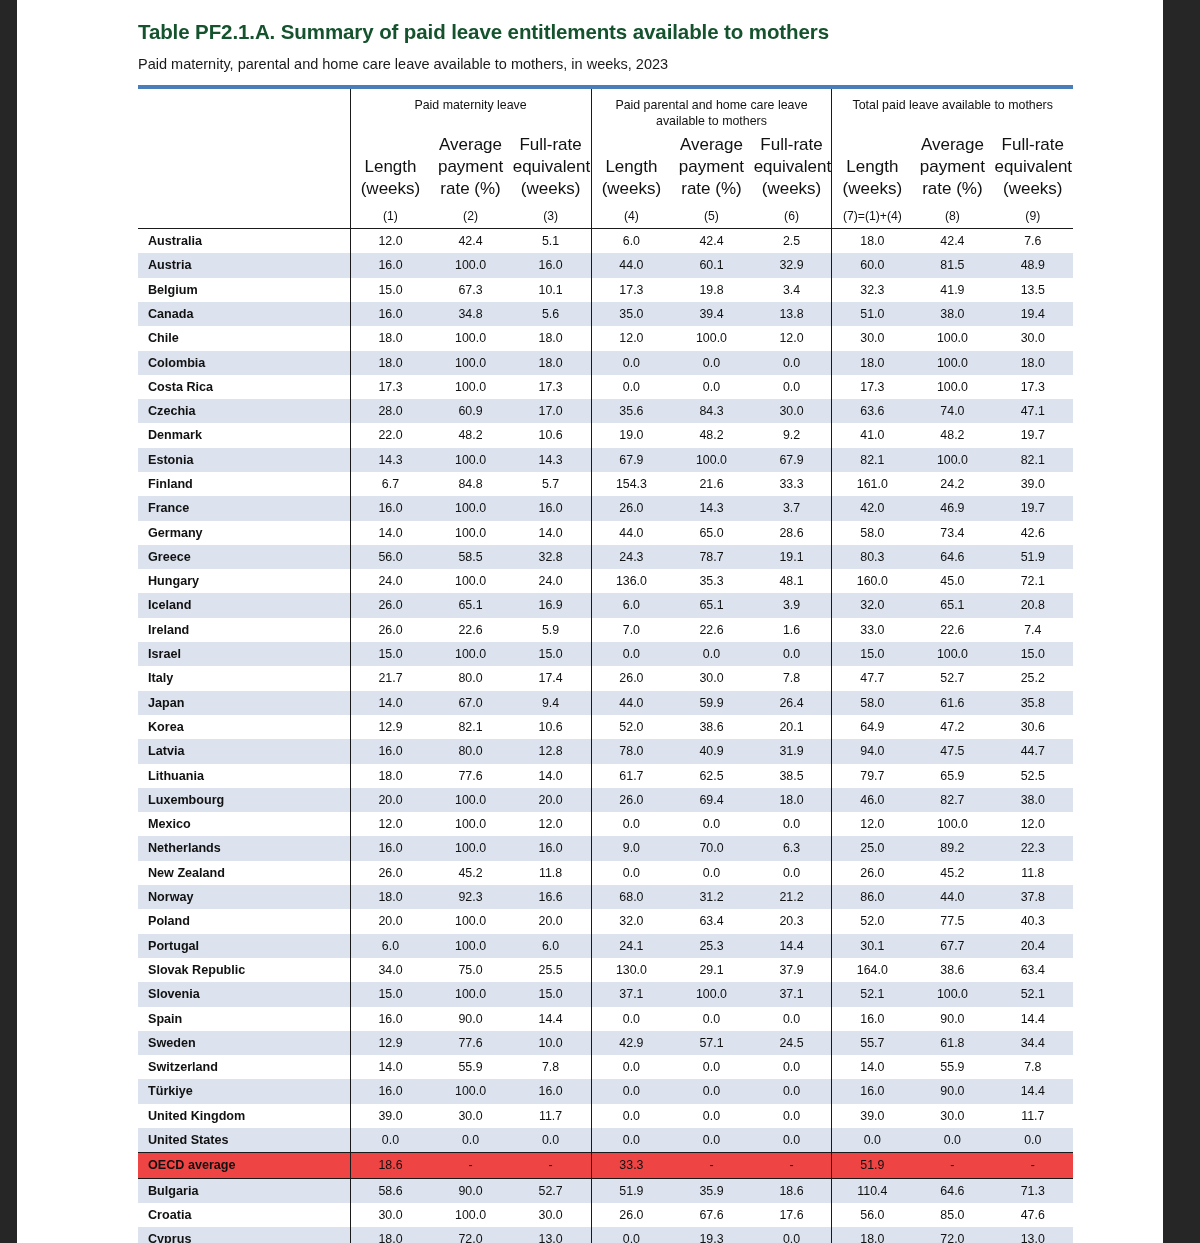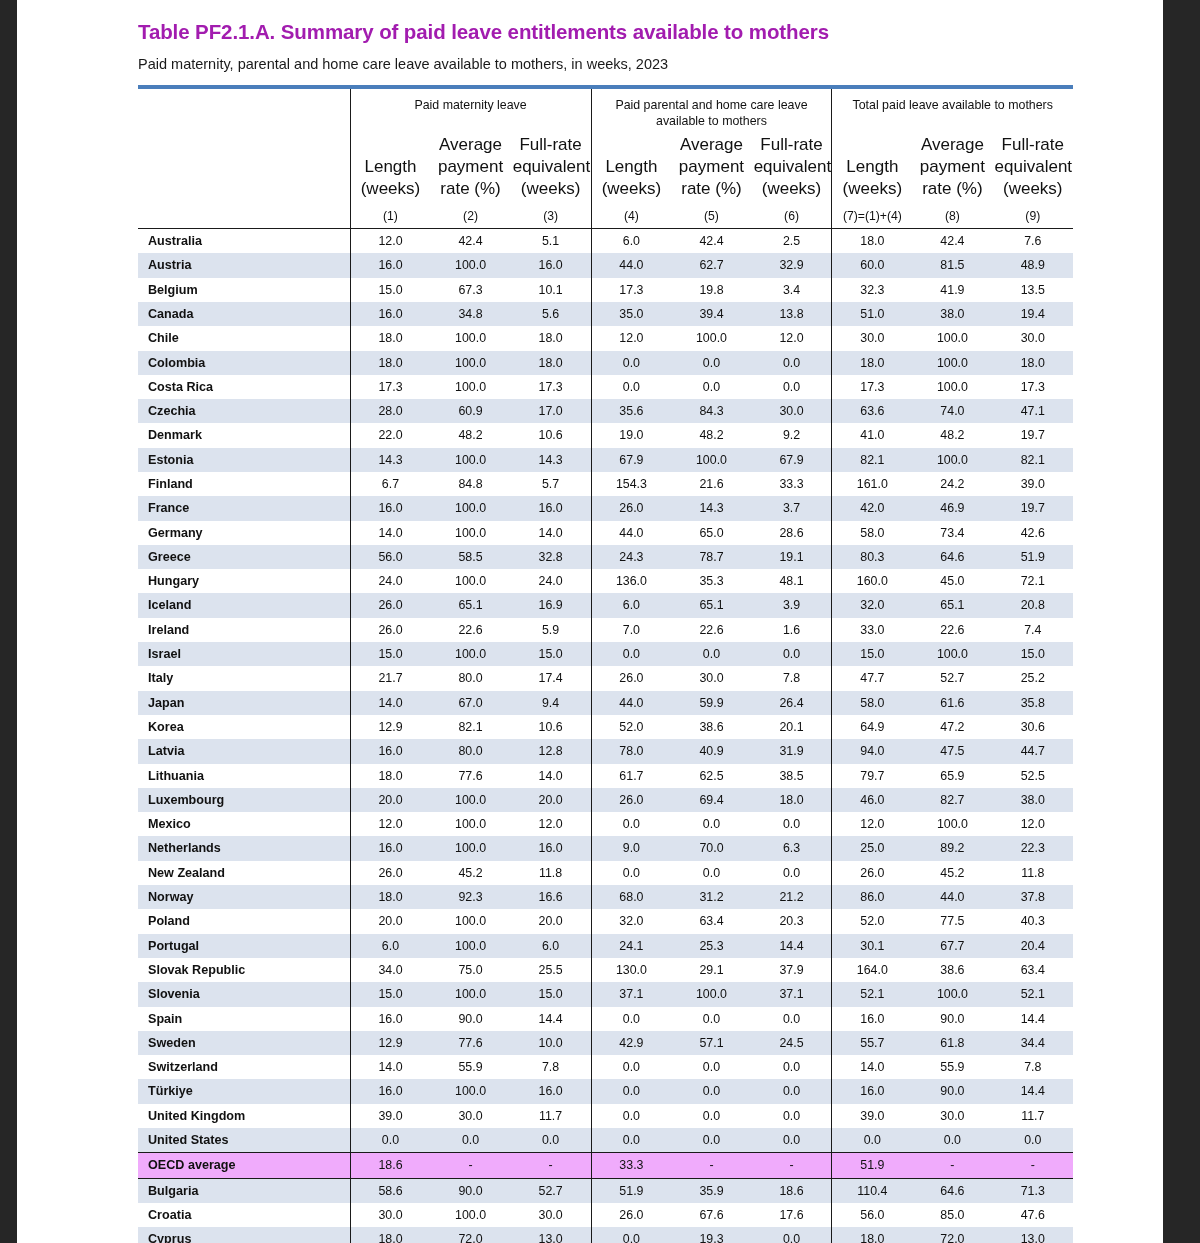--- a/index.html
+++ b/index.html
@@ -47,21 +47,21 @@
   }
 
   .doc {
     position: absolute;
     left: 121px;
     top: 0px;
     width: 935px;
   }
 
   .title {
-    color: #a21caf;
+    color: #14532d;
     font-size: 20.5px;
     font-weight: bold;
     letter-spacing: -0.1px;
     margin: 20px 0 0 0;
     white-space: nowrap;
   }
   .subtitle {
     color: #1a1a1a;
     font-size: 14.5px;
     margin: 12px 0 0 0;
@@ -136,21 +136,21 @@
     height: 22.3px;
     line-height: 22.3px;
     font-size: 12.4px;
   }
 
   
   .vsep-l { border-left: 1.6px solid #1a1a1a; }
 
   tr.shade > td { background: #dce3ee; }
 
-  tr.avg > td { background: #f0abfc; }
+  tr.avg > td { background: #ef4444; }
 </style>
 </head>
 <body>
 
 <div class="band-left"></div>
 <div class="band-right"></div>
 
 <div class="page">
   <div class="sheet">
     <div class="doc">
@@ -251,21 +251,21 @@
               <td class="num vsep-l">18.0</td>
               <td class="num">42.4</td>
               <td class="num">7.6</td>
             </tr>
             <tr class="shade">
               <td class="country">Austria</td>
               <td class="num vsep-l">16.0</td>
               <td class="num">100.0</td>
               <td class="num">16.0</td>
               <td class="num vsep-l">44.0</td>
-              <td class="num">62.7</td>
+              <td class="num">60.1</td>
               <td class="num">32.9</td>
               <td class="num vsep-l">60.0</td>
               <td class="num">81.5</td>
               <td class="num">48.9</td>
             </tr>
             <tr>
               <td class="country">Belgium</td>
               <td class="num vsep-l">15.0</td>
               <td class="num">67.3</td>
               <td class="num">10.1</td>

